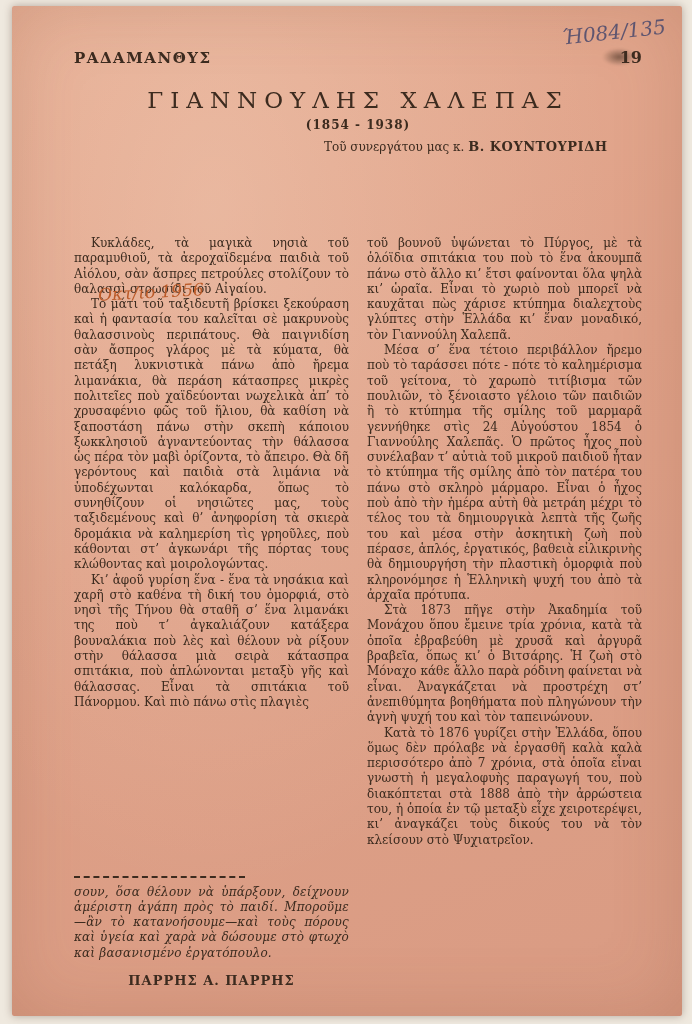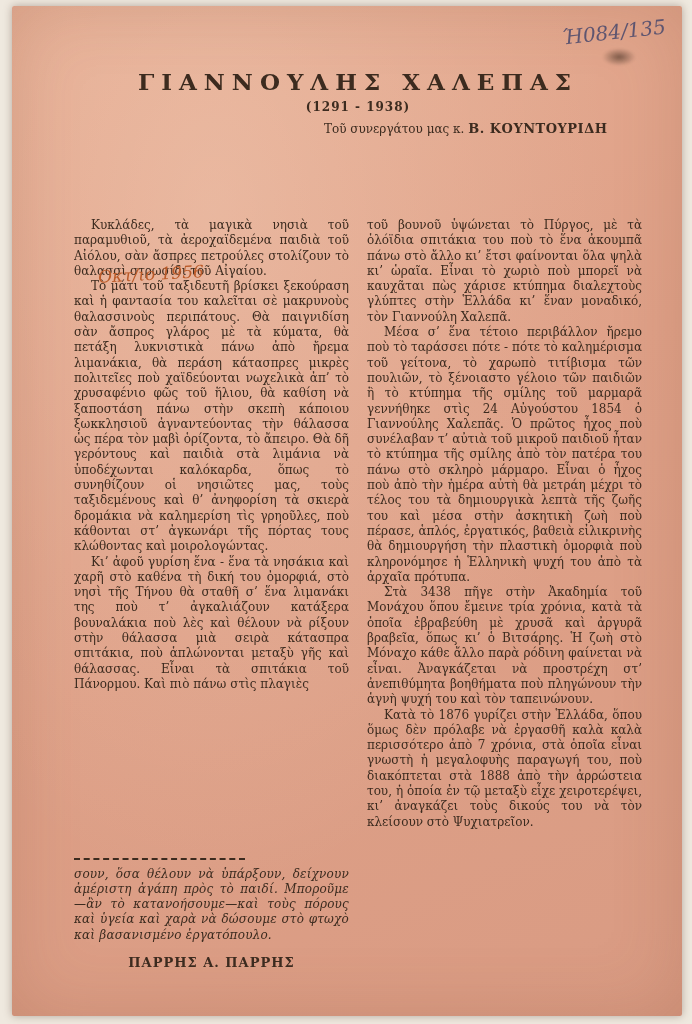--- a/index.html
+++ b/index.html
@@ -30,21 +30,21 @@
     position: absolute; top: 42px; right: 46px;
     width: 34px; height: 18px;
     background: radial-gradient(ellipse, rgba(45,30,20,0.55), rgba(45,30,20,0) 70%);
     filter: blur(1px);
     z-index: 1;
   }
   h1.title {
     margin-top: 20px;
     text-align: center;
     font-size: 23px;
-    font-weight: bold;
+    font-weight: normal;
     letter-spacing: 7px;
   }
   .dates { text-align: center; font-weight: bold; font-size: 12px; margin-top: 5px; letter-spacing: 1px; }
   .epigraph-wrap { position: relative; margin-top: 8px; min-height: 96px; }
   .epigraph {
     margin-left: auto;
     width: 318px;
     font-size: 11.5px;
     line-height: 13.8px;
     text-align: justify;
@@ -94,23 +94,27 @@
   }
 </style>
 </head>
 <body>
 
 <div class="paper">
 
   <div class="handwriting hw-top">Ή084/135</div>
   <div class="smudge"></div>
 
+  <header class="page-header">
+    <span class="journal">ΡΑΔΑΜΑΝΘΥΣ</span>
+    <span class="pagenum">19</span>
+  </header>
 
   <h1 class="title">ΓΙΑΝΝΟΥΛΗΣ ΧΑΛΕΠΑΣ</h1>
-  <div class="dates">(1291 - 1938)</div>
+  <div class="dates">(1854 - 1938)</div>
 
   <div class="epigraph-wrap">
     <div class="handwriting hw-date">Οκτ/ιο 1956</div>
     <div class="epigraph">
       <p class="byline"><span>Τοῦ συνεργάτου μας κ. </span><span class="byline-name">Β. ΚΟΥΝΤΟΥΡΙΔΗ</span></p>
     </div>
   </div>
 
   <div class="columns">
     <div class="col col-left">
@@ -123,18 +127,18 @@
         <div class="dashes"></div>
         <div>
             <p class="para no-indent">σουν, ὅσα θέλουν νὰ ὑπάρξουν, δείχνουν ἀμέριστη ἀγάπη πρὸς τὸ παιδί. Μποροῦμε—ἂν τὸ κατανοήσουμε—καὶ τοὺς πόρους καὶ ὑγεία καὶ χαρὰ νὰ δώσουμε στὸ φτωχὸ καὶ βασανισμένο ἐργατόπουλο.</p>
           </div>
         <div class="sig-name">ΠΑΡΡΗΣ Α. ΠΑΡΡΗΣ</div>
       </div>
     </div>
     <div class="col col-right">
         <p class="para">τοῦ βουνοῦ ὑψώνεται τὸ Πύργος, μὲ τὰ ὁλόϊδια σπιτάκια του ποὺ τὸ ἕνα ἀκουμπᾶ πάνω στὸ ἄλλο κι’ ἔτσι φαίνονται ὅλα ψηλὰ κι’ ὡραῖα. Εἶναι τὸ χωριὸ ποὺ μπορεῖ νὰ καυχᾶται πὼς χάρισε κτύπημα διαλεχτοὺς γλύπτες στὴν Ἑλλάδα κι’ ἕναν μοναδικό, τὸν Γιαννούλη Χαλεπᾶ.</p>
         <p class="para">Μέσα σ’ ἕνα τέτοιο περιβάλλον ἤρεμο ποὺ τὸ ταράσσει πότε - πότε τὸ καλημέρισμα τοῦ γείτονα, τὸ χαρωπὸ τιτίβισμα τῶν πουλιῶν, τὸ ξένοιαστο γέλοιο τῶν παιδιῶν ἢ τὸ κτύπημα τῆς σμίλης τοῦ μαρμαρᾶ γεννήθηκε στὶς 24 Αὐγούστου 1854 ὁ Γιαννούλης Χαλεπᾶς. Ὁ πρῶτος ἦχος ποὺ συνέλαβαν τ’ αὐτιὰ τοῦ μικροῦ παιδιοῦ ἦταν τὸ κτύπημα τῆς σμίλης ἀπὸ τὸν πατέρα του πάνω στὸ σκληρὸ μάρμαρο. Εἶναι ὁ ἦχος ποὺ ἀπὸ τὴν ἡμέρα αὐτὴ θὰ μετράη μέχρι τὸ τέλος του τὰ δημιουργικὰ λεπτὰ τῆς ζωῆς του καὶ μέσα στὴν ἀσκητικὴ ζωὴ ποὺ πέρασε, ἁπλός, ἐργατικός, βαθειὰ εἰλικρινὴς θὰ δημιουργήση τὴν πλαστικὴ ὀμορφιὰ ποὺ κληρονόμησε ἡ Ἑλληνικὴ ψυχή του ἀπὸ τὰ ἀρχαῖα πρότυπα.</p>
-        <p class="para">Στὰ 3438 πῆγε στὴν Ἀκαδημία τοῦ Μονάχου ὅπου ἔμεινε τρία χρόνια, κατὰ τὰ ὁποῖα ἐβραβεύθη μὲ χρυσᾶ καὶ ἀργυρᾶ βραβεῖα, ὅπως κι’ ὁ Βιτσάρης. Ἡ ζωὴ στὸ Μόναχο κάθε ἄλλο παρὰ ρόδινη φαίνεται νὰ εἶναι. Ἀναγκάζεται νὰ προστρέχη στ’ ἀνεπιθύμητα βοηθήματα ποὺ πληγώνουν τὴν ἁγνὴ ψυχή του καὶ τὸν ταπεινώνουν.</p>
+        <p class="para">Στὰ 1873 πῆγε στὴν Ἀκαδημία τοῦ Μονάχου ὅπου ἔμεινε τρία χρόνια, κατὰ τὰ ὁποῖα ἐβραβεύθη μὲ χρυσᾶ καὶ ἀργυρᾶ βραβεῖα, ὅπως κι’ ὁ Βιτσάρης. Ἡ ζωὴ στὸ Μόναχο κάθε ἄλλο παρὰ ρόδινη φαίνεται νὰ εἶναι. Ἀναγκάζεται νὰ προστρέχη στ’ ἀνεπιθύμητα βοηθήματα ποὺ πληγώνουν τὴν ἁγνὴ ψυχή του καὶ τὸν ταπεινώνουν.</p>
         <p class="para">Κατὰ τὸ 1876 γυρίζει στὴν Ἑλλάδα, ὅπου ὅμως δὲν πρόλαβε νὰ ἐργασθῆ καλὰ καλὰ περισσότερο ἀπὸ 7 χρόνια, στὰ ὁποῖα εἶναι γνωστὴ ἡ μεγαλοφυὴς παραγωγή του, ποὺ διακόπτεται στὰ 1888 ἀπὸ τὴν ἀρρώστεια του, ἡ ὁποία ἐν τῷ μεταξὺ εἶχε χειροτερέψει, κι’ ἀναγκάζει τοὺς δικούς του νὰ τὸν κλείσουν στὸ Ψυχιατρεῖον.</p>
       </div>
   </div>
 
 </div>
 
 </body></html>

